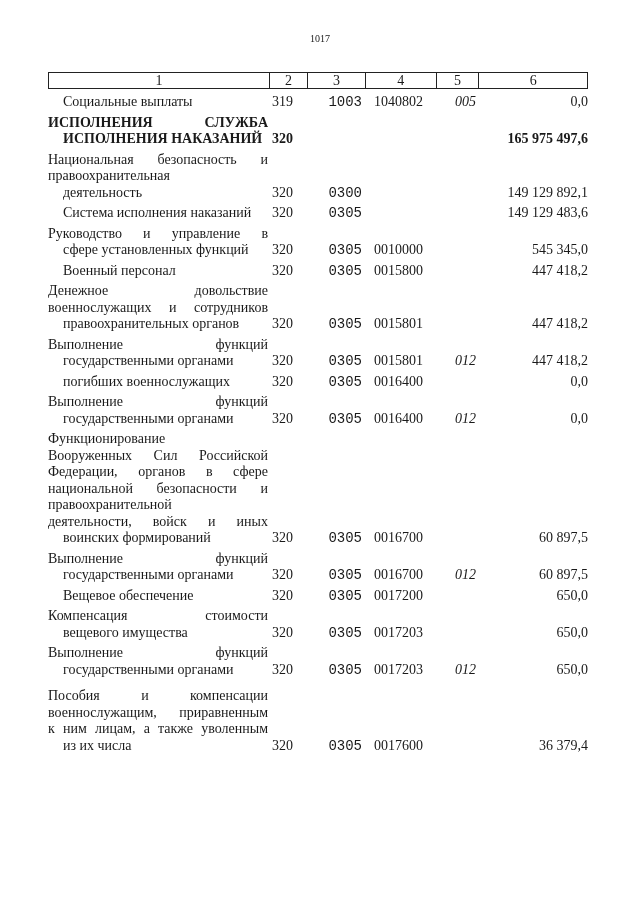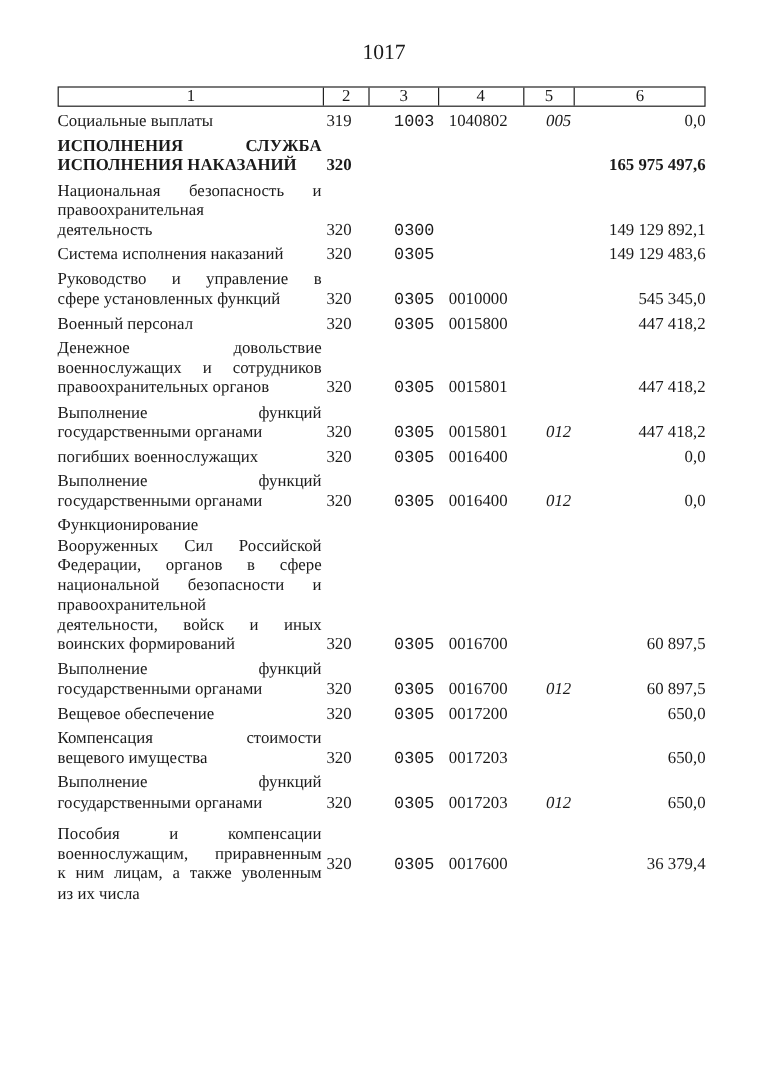--- a/index.html
+++ b/index.html
@@ -14,21 +14,21 @@
       overflow: hidden;
       font-family: "Liberation Serif", serif;
       color: #1a1a1a;
     }
     .page-number {
       position: absolute;
       top: 33px;
       left: 0;
       width: 640px;
       text-align: center;
-      font-size: 18px;
+      font-size: 10px;
     }
     .table {
       position: absolute;
       left: 48px;
       top: 72px;
       width: 540px;
     }
     .header-row {
       display: flex;
       height: 17px;
@@ -65,28 +65,29 @@
       box-sizing: border-box;
       padding-right: 2px;
     }
     .row .d1 .ln {
       display: block;
       text-align: justify;
       text-align-last: justify;
     }
     .row .d1 .ln.last {
       text-align-last: left;
+      margin-left: 15px;
     }
     .row .d2 { width: 38px; text-align: left; padding-left: 2px; box-sizing: border-box; }
     .row .d3 { width: 58px; text-align: right; box-sizing: border-box; padding-right: 4px; font-family: Liberation Mono, monospace; }
     .row .d4 { width: 71px; text-align: left; padding-left: 8px; box-sizing: border-box; }
     .row .d5 { width: 43px; text-align: right; box-sizing: border-box; padding-right: 4px; font-style: italic; }
     .row .d6 { width: 108px; text-align: right; box-sizing: border-box; }
     .row.bold { font-weight: bold; }
-    .row.gap-top { margin-top: 10px; align-items: center; }
+    .row.gap-top { margin-top: 10px; }
   </style>
 </head>
 <body>
 
 <div>
   <div class="page-number">1017</div>
 
   <div class="table">
     <div class="header-row">
       <div class="hc c1">1</div>

